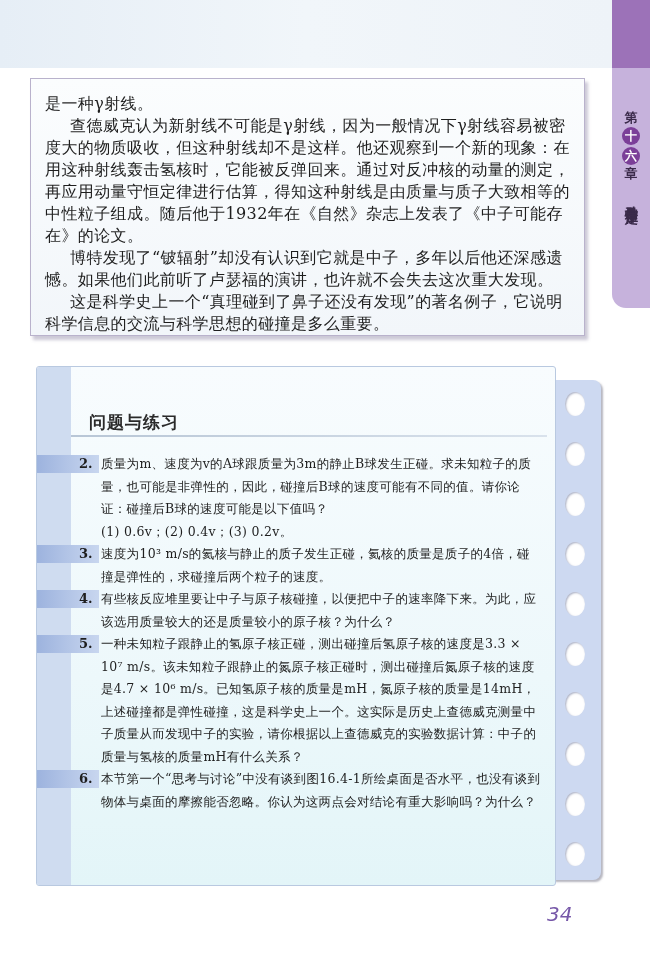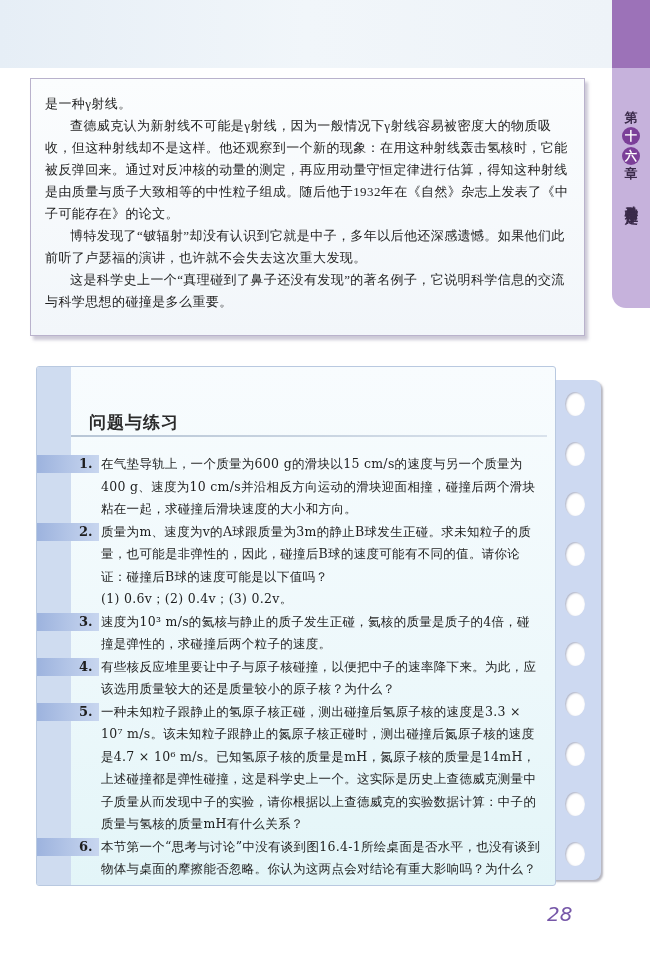--- a/index.html
+++ b/index.html
@@ -33,21 +33,21 @@
   .side-tab .title { margin-top:14px; font-size:13px; font-weight:bold; color:#3a2a4a; line-height:16px; writing-mode:vertical-rl; letter-spacing:1px; font-family:"DejaVu Sans", sans-serif; }
 
   .reading-box {
     position:absolute; left:30px; top:78px; width:555px; height:258px;
     background:linear-gradient(180deg,#fbfdfe,#f2f6fa);
     border:1px solid #b9b2cc;
     box-shadow:3px 4px 3px rgba(110,100,140,0.35);
     box-sizing:border-box; padding:14px 12px 0 14px;
   }
   .reading-box p {
-    margin:0; font-size:13px; line-height:22px; letter-spacing:0.4px;font-family:Liberation Serif, serif;
+    margin:0; font-size:16px; line-height:22px; letter-spacing:0.4px;
   }
   .reading-box p.ind { text-indent:25px; }
 
   .exercise-card {
     position:absolute; left:36px; top:366px; width:518px; height:518px;
     background:linear-gradient(180deg,#f8fcfe 0%,#edf8fb 60%,#e3f5f8 100%);
     border:1px solid #b9c9e0; border-radius:3px;
     overflow:hidden;
   }
   .exercise-card .left-band {
@@ -123,21 +123,20 @@
 
 <div class="exercise-card">
   <div class="left-band"></div>
   <div class="ex-title">问题与练习</div>
   <div class="ex-rule"></div>
 
   <div class="questions">
     <div class="q">
       <div class="qband"></div>
       <span class="qnum">1.</span>
-      <p>在气垫导轨上，一个质量为600 g的滑块以15 cm/s的速度与另一个质量为400 g、速度为10 cm/s并沿相反方向运动的滑块迎面相撞，碰撞后两个滑块粘在一起，求碰撞后滑块速度的大小和方向。</p>
     </div>
     <div class="q">
       <div class="qband"></div>
       <span class="qnum">2.</span>
       <p>质量为m、速度为v的A球跟质量为3m的静止B球发生正碰。求未知粒子的质量，也可能是非弹性的，因此，碰撞后B球的速度可能有不同的值。请你论证：碰撞后B球的速度可能是以下值吗？</p>
       <p>(1) 0.6v；(2) 0.4v；(3) 0.2v。</p>
     </div>
     <div class="q">
       <div class="qband"></div>
       <span class="qnum">3.</span>
@@ -154,13 +153,13 @@
       <p>一种未知粒子跟静止的氢原子核正碰，测出碰撞后氢原子核的速度是3.3 × 10⁷ m/s。该未知粒子跟静止的氮原子核正碰时，测出碰撞后氮原子核的速度是4.7 × 10⁶ m/s。已知氢原子核的质量是mH，氮原子核的质量是14mH，上述碰撞都是弹性碰撞，这是科学史上一个。这实际是历史上查德威克测量中子质量从而发现中子的实验，请你根据以上查德威克的实验数据计算：中子的质量与氢核的质量mH有什么关系？</p>
     </div>
     <div class="q">
       <div class="qband"></div>
       <span class="qnum">6.</span>
       <p>本节第一个“思考与讨论”中没有谈到图16.4-1所绘桌面是否水平，也没有谈到物体与桌面的摩擦能否忽略。你认为这两点会对结论有重大影响吗？为什么？</p>
     </div>
   </div>
 </div>
 
-<div class="page-number">28</div>
+<div class="page-number">34</div>
 
 </body></html>

